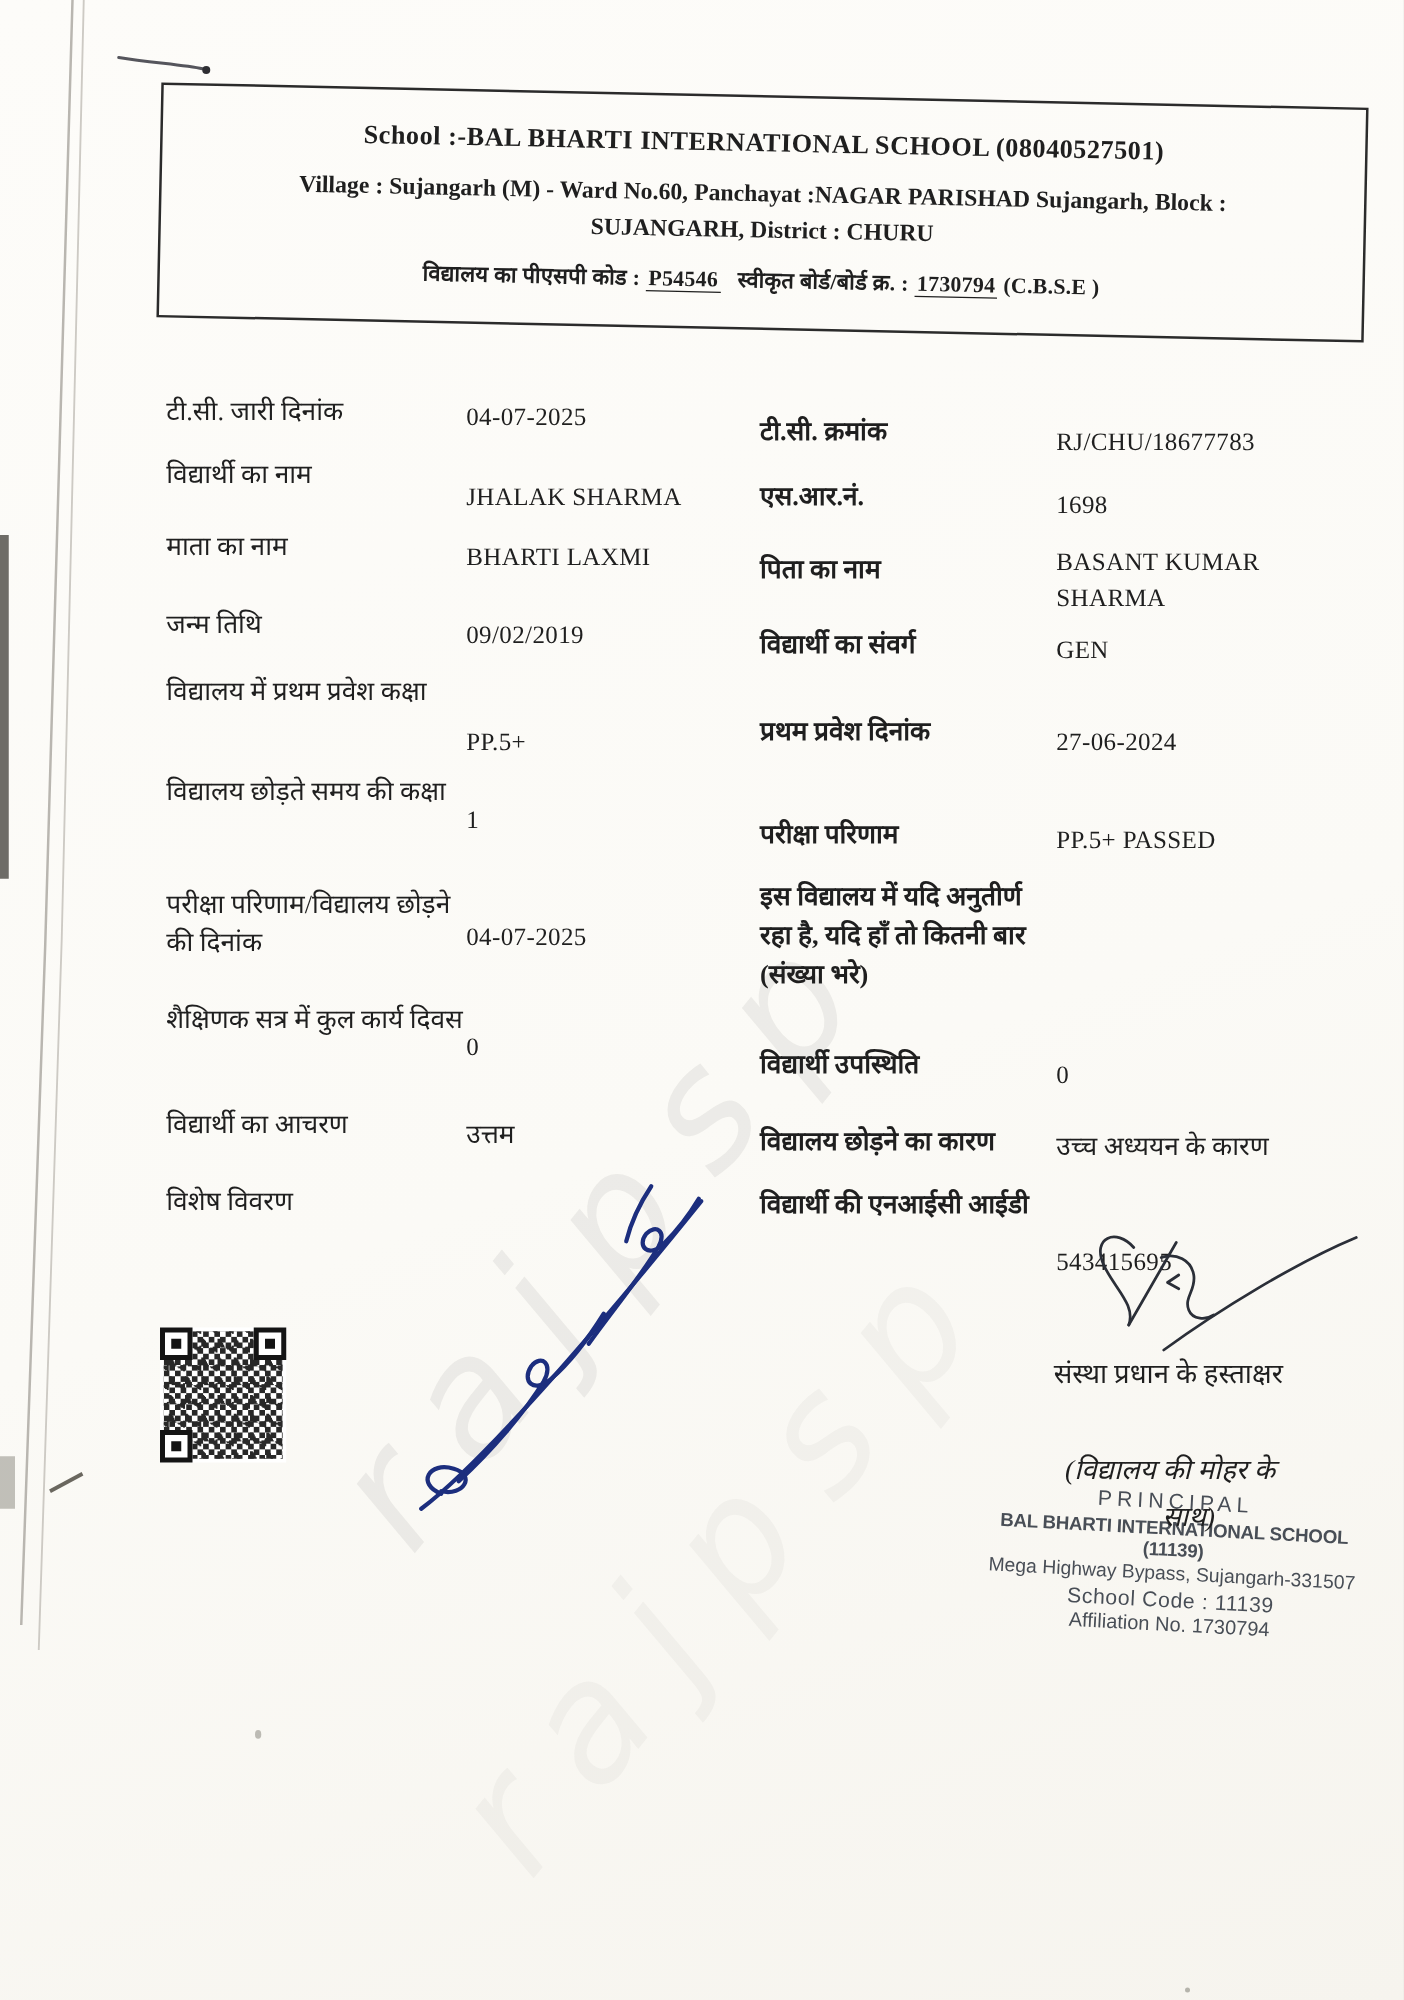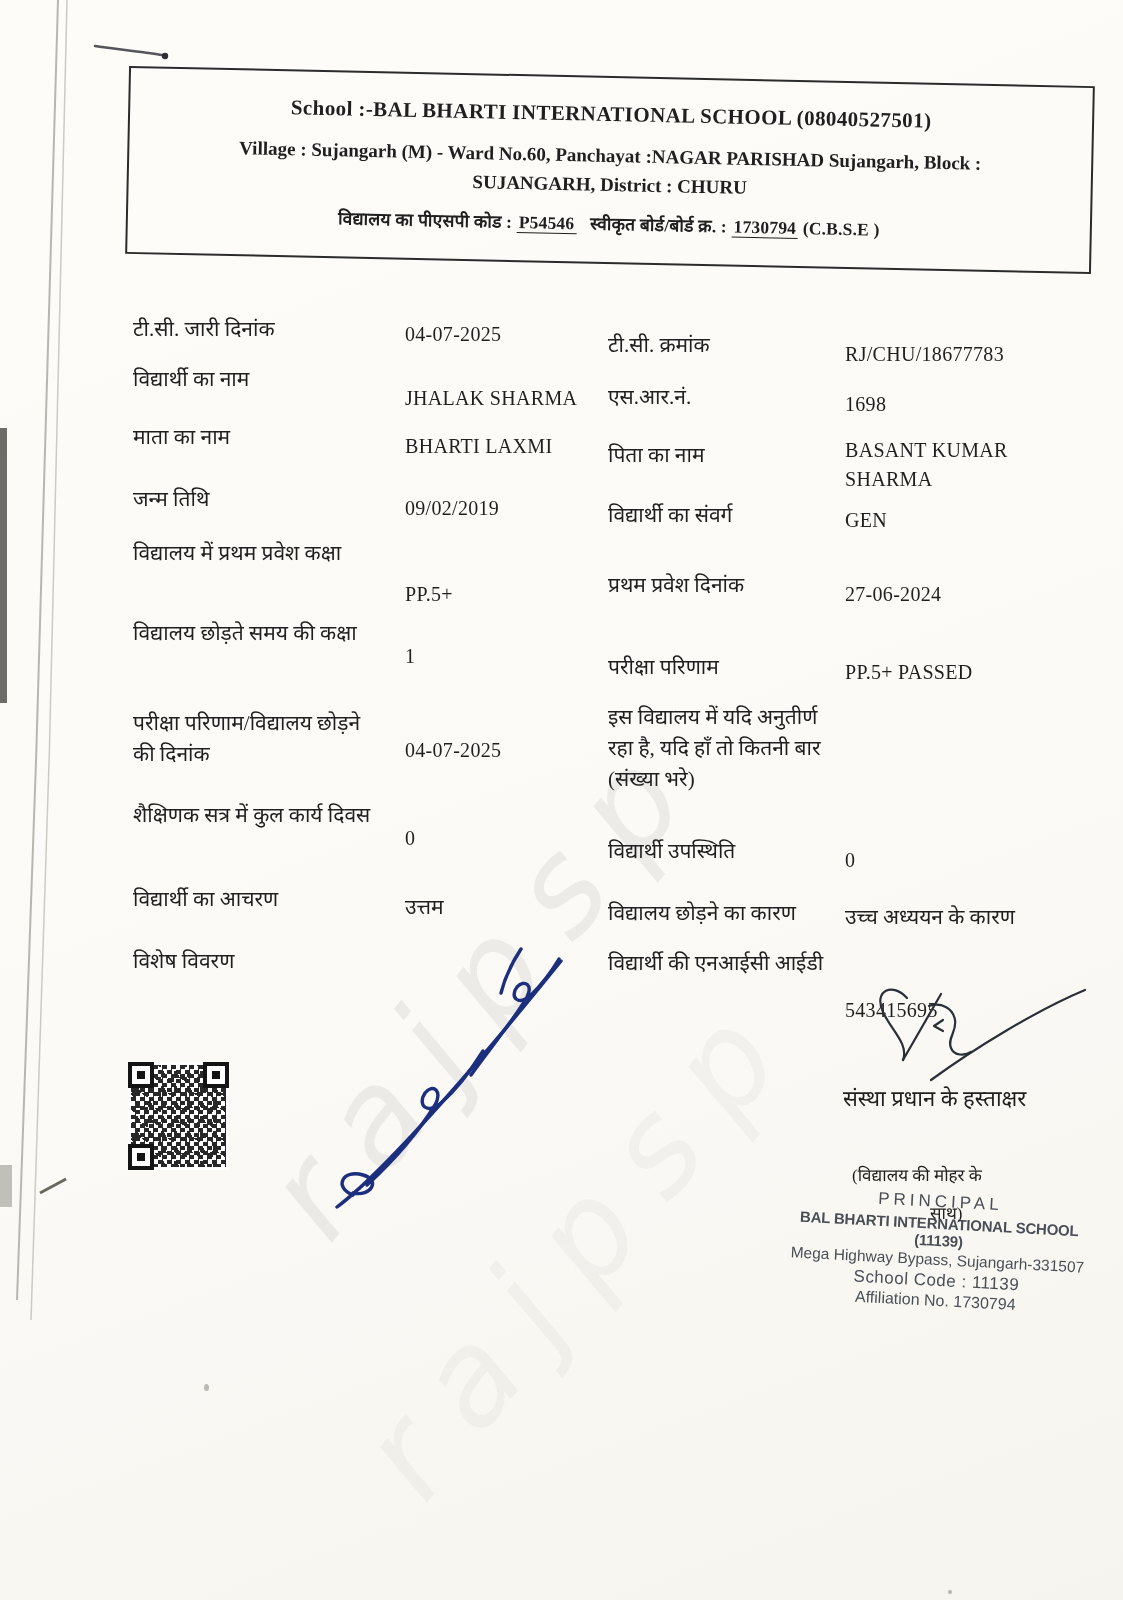--- a/index.html
+++ b/index.html
@@ -30,42 +30,42 @@
   
   .tc-title{position:absolute;top:279px;left:0;width:1123px;text-align:center;}
   .tc-title span{
     display:inline-block;margin-left:84px;font-size:25px;font-weight:bold;
     border-bottom:2.5px solid #151515;padding:0 6px 2px 6px;transform:rotate(.6deg);
   }
   
   .row{position:absolute;left:133px;width:965px;height:0;overflow:visible;}
   .cell{position:absolute;line-height:1.47;}
   .lblL{left:0;width:238px;font-size:21px;}
-  .valL{left:240px;width:225px;font-size:20px;letter-spacing:.3px;margin-left:32px;}
-  .lblR{left:475px;width:234px;font-size:21px;}
+  .valL{left:240px;width:225px;font-size:20px;letter-spacing:.3px;}
+  .lblR{left:475px;width:234px;font-size:21px;font-weight:bold;}
   .valR{left:712px;width:280px;font-size:20px;letter-spacing:.3px;}
   .hindi-val{font-size:21px;letter-spacing:0;}
   
   .qr{position:absolute;left:128px;top:1062px;width:101px;height:108px;background:#fff;}
   .qr-noise{
     position:absolute;inset:3px;
     background-image:
       repeating-conic-gradient(#161616 0% 25%, transparent 0% 50%),
       repeating-conic-gradient(transparent 0% 20%, #161616 0% 34%, transparent 0% 58%);
     background-size:9px 9px,13px 15px;background-position:0 0,4px 6px;
     opacity:.92;
   }
   .finder{position:absolute;width:18px;height:18px;border:4px solid #141414;background:#fff;}
   .finder::after{content:"";position:absolute;left:5px;top:5px;width:8px;height:8px;background:#141414;}
   .f-tl{left:0;top:0;} .f-tr{right:0;top:0;} .f-bl{left:0;bottom:0;}
   
   .sig-big{position:absolute;left:323px;top:933px;}
   .sig-small{position:absolute;left:845px;top:982px;}
   .sig-label{position:absolute;left:843px;top:1082px;font-size:22px;}
-  .seal-note{position:absolute;left:852px;top:1156px;width:240px;font-size:17px;line-height:40px;z-index:3;}
+  .seal-note{position:absolute;left:852px;top:1156px;width:240px;font-size:22px;line-height:40px;z-index:3;font-style:italic;}
   .seal-note .l2{display:block;margin-left:78px;margin-top:-2px;}
   .stamp{
     position:absolute;left:788px;top:1192px;width:306px;text-align:center;
     transform:rotate(3deg);transform-origin:50% 0;
     font-family:"Liberation Sans","DejaVu Sans",sans-serif;color:#363c46;opacity:.9;z-index:2;
   }
   .stamp .s1{font-size:17px;letter-spacing:4px;margin-bottom:3px;}
   .stamp .s2{font-size:15px;font-weight:bold;letter-spacing:-.2px;}
   .stamp .s3{font-size:15.5px;margin-top:2px;}
   .stamp .s4{font-size:17px;margin-top:2px;letter-spacing:.5px;}

